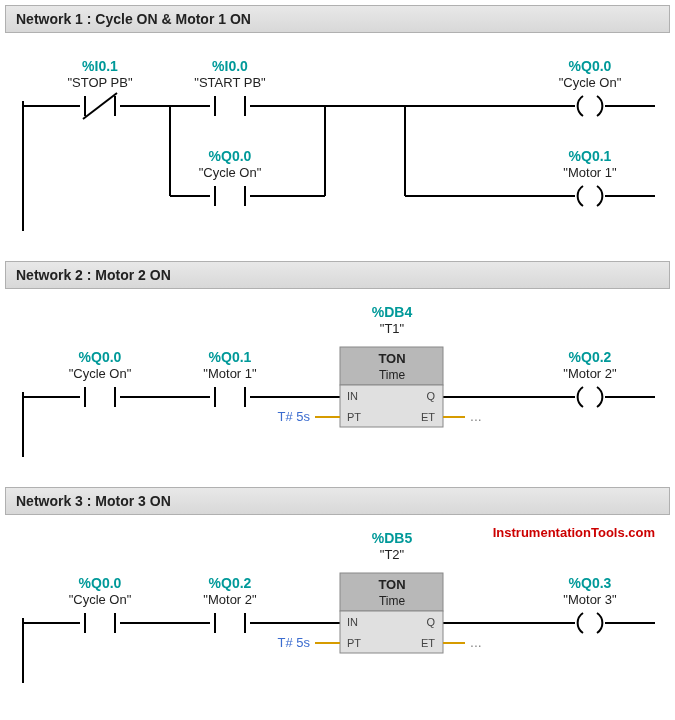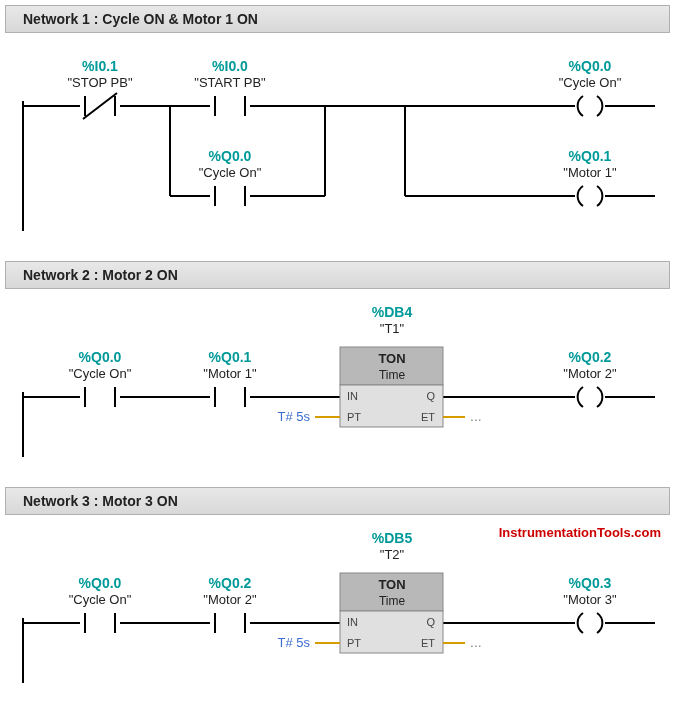--- a/index.html
+++ b/index.html
@@ -6,21 +6,21 @@
   margin: 0;
   padding: 5px;
   background: #ffffff;
   font-family: "Segoe UI", Arial, sans-serif;
   font-size: 13px;
   width: 665px;
 }
 .network-header {
   background: linear-gradient(to bottom, #e8e8e8, #d8d8d8);
   border: 1px solid #b0b0b0;
-  padding: 5px 17px;
+  padding: 5px 10px;
   font-weight: bold;
   font-size: 14px;
   color: #222;
   margin-bottom: 8px;
 }
 .network-body {
   position: relative;
   margin-bottom: 20px;
 }
 svg { display: block; }
@@ -33,21 +33,21 @@
 .box-border { stroke: #888; stroke-width: 1; }
 text { font-family: "Segoe UI", Arial, sans-serif; }
 .pin { font-size: 11px; fill: #444; }
 .blk { font-size: 13px; fill: #222; font-weight: bold; }
 .blk2 { font-size: 12px; fill: #222; }
 .wire { stroke: #000; stroke-width: 2; fill: none; }
 .wire-thin { stroke: #d69b00; stroke-width: 2; fill: none; }
 .attribution {
   position: absolute;
   top: 2px;
-  right: 9px;
+  right: 15px;
   color: #cc0000;
   font-weight: bold;
   font-size: 13px;
 }
 </style>
 </head>
 <body>
 
 <div class="network-header">
   <span>Network 1 : Cycle ON  &amp;  Motor 1 ON</span>

